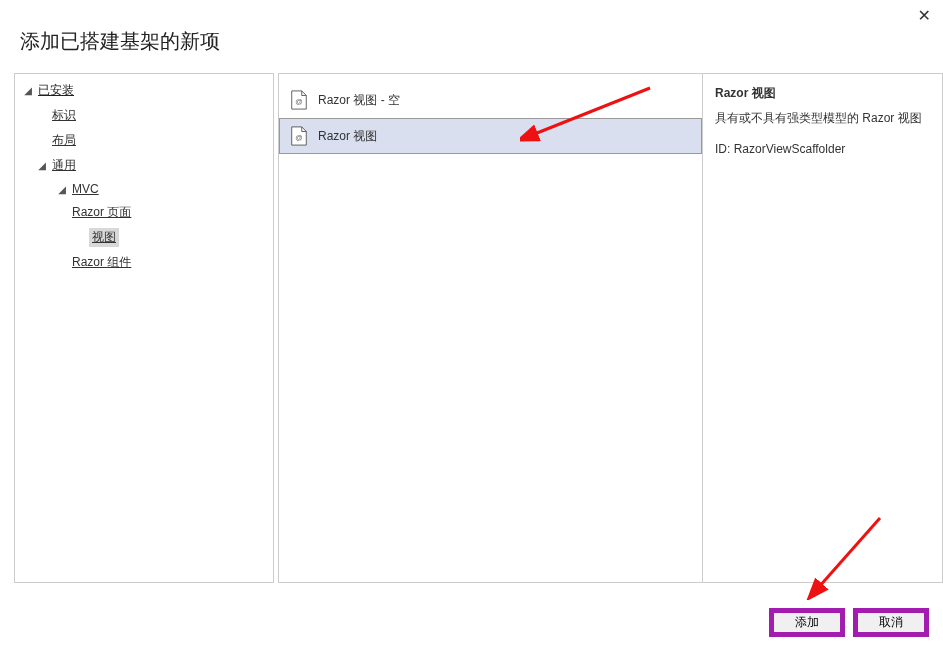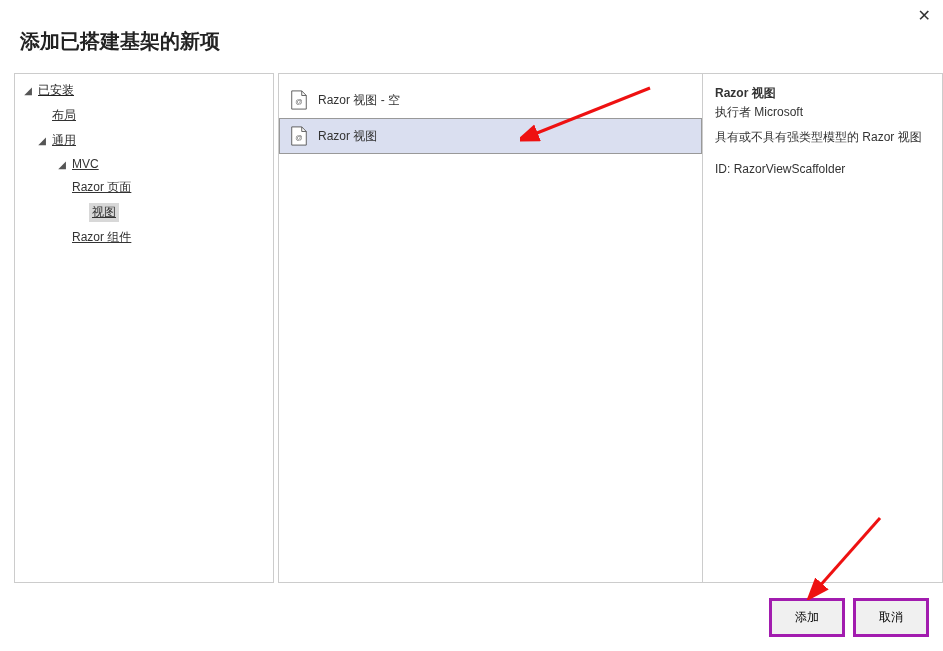--- a/index.html
+++ b/index.html
@@ -17,21 +17,21 @@
       position: absolute;
       top: 8px;
       right: 12px;
       font-size: 16px;
       cursor: pointer;
       color: #333;
       line-height: 1;
     }
     .dialog-title {
       font-size: 20px;
-      font-weight: bold;
+      font-weight: normal;
       padding: 28px 20px 18px 20px;
       color: #222;
     }
     .main {
       display: flex;
       height: 510px;
     }
     .sidebar {
       width: 260px;
       border: 1px solid #ccc;
@@ -100,22 +100,22 @@
     .details-title { font-weight: bold; }
     .footer {
       position: absolute;
       bottom: 14px;
       right: 14px;
       display: flex;
       gap: 8px;
     }
     .btn {
       width: 76px;
-      height: 39px;
-      border: 3px solid #a21caf;
+      height: 29px;
+      border: 5px solid #a21caf;
       background: #f0f0f0;
       font-size: 12px;
       cursor: pointer;
       font-family: Liberation Sans, sans-serif;
     }
     .arrow {
       position: absolute;
       pointer-events: none;
     }
   </style>
@@ -124,20 +124,24 @@
 
 <span class="close-btn">✕</span>
 
 <div class="dialog-title">添加已搭建基架的新项</div>
 
 <div class="main">
   <div class="sidebar">
     <div class="tree-item tree-root tree-header">
       <span class="caret">◢</span>
       <span class="label">已安装</span>
+    </div>
+    <div class="tree-item tree-l1">
+      <span class="caret"></span>
+      <span class="label">标识</span>
     </div>
     <div class="tree-item tree-l1">
       <span class="caret"></span>
       <span class="label">布局</span>
     </div>
     <div class="tree-item tree-l1">
       <span class="caret">◢</span>
       <span class="label">通用</span>
     </div>
     <div class="tree-item tree-l2">
@@ -172,24 +176,20 @@
         <path d="M1 1 h11 l5 5 v15 h-16 z" fill="#fff" stroke="#555" stroke-width="1"></path>
         <path d="M12 1 v5 h5" fill="none" stroke="#555" stroke-width="1"></path>
         <text x="9" y="15" font-size="8" text-anchor="middle" fill="#666">@</text>
       </svg>
       <span>Razor 视图</span>
     </div>
   </div>
 
   <div class="details">
     <div class="details-title">Razor 视图</div>
-    <div>
-      <span>执行者</span>
-      <span>Microsoft</span>
-    </div>
     <div style="height:6px"></div>
     <div>具有或不具有强类型模型的 Razor 视图</div>
     <div style="height:12px"></div>
     <div>
       <span>ID:</span>
       <span>RazorViewScaffolder</span>
     </div>
   </div>
 </div>
 

